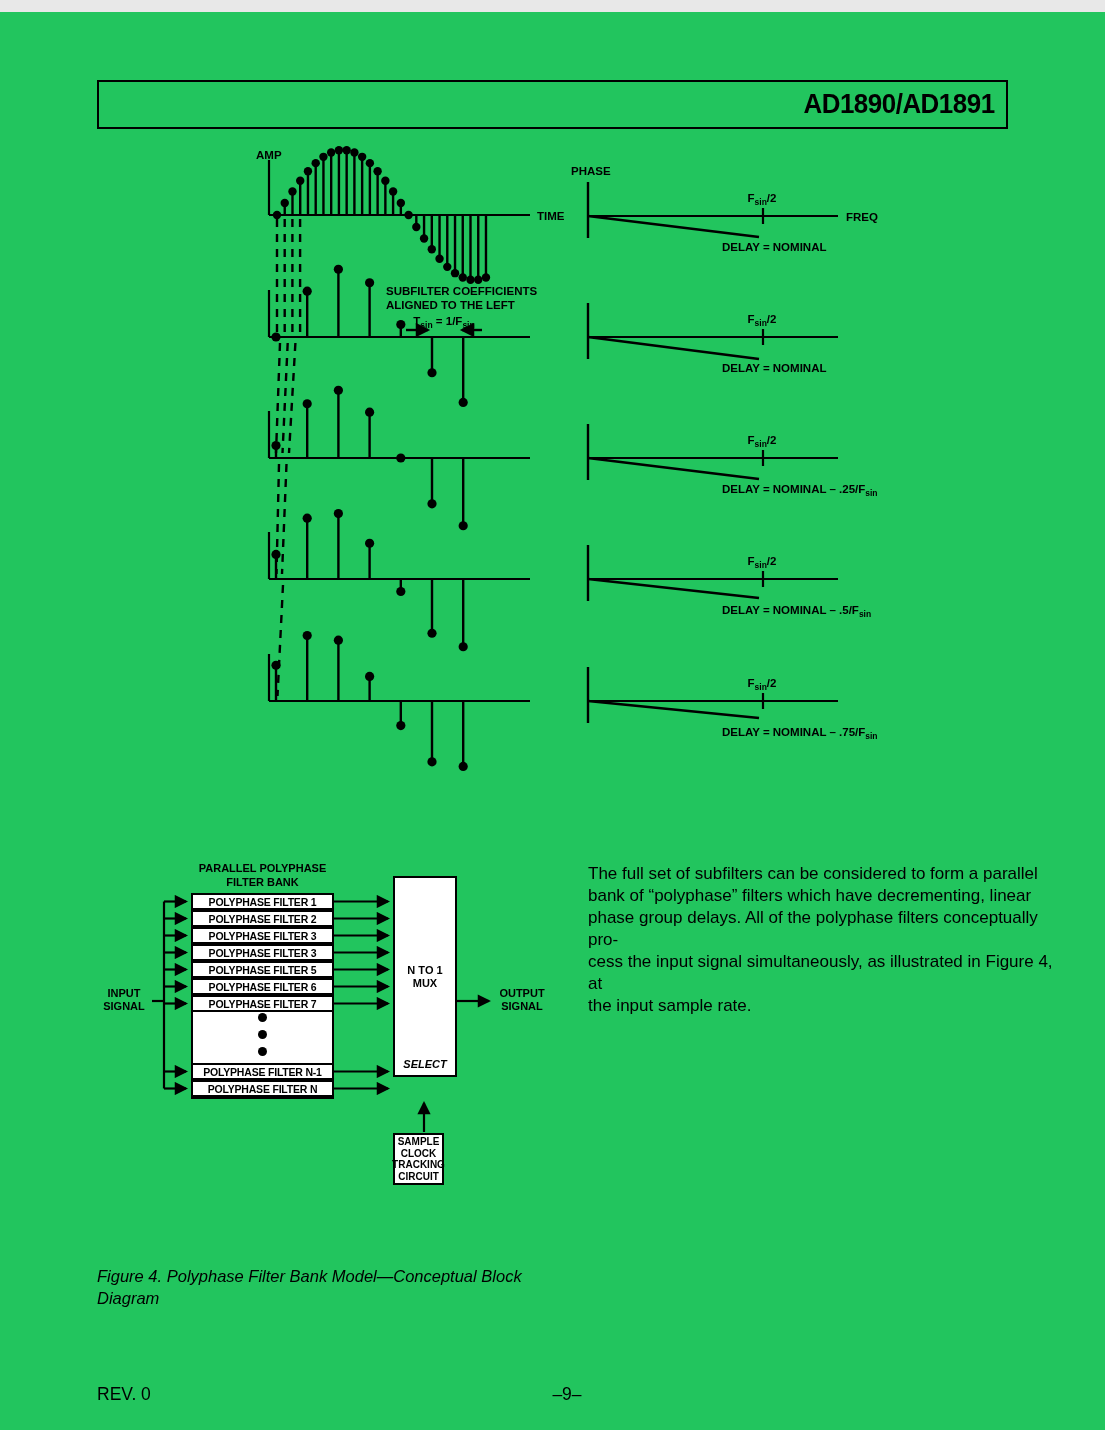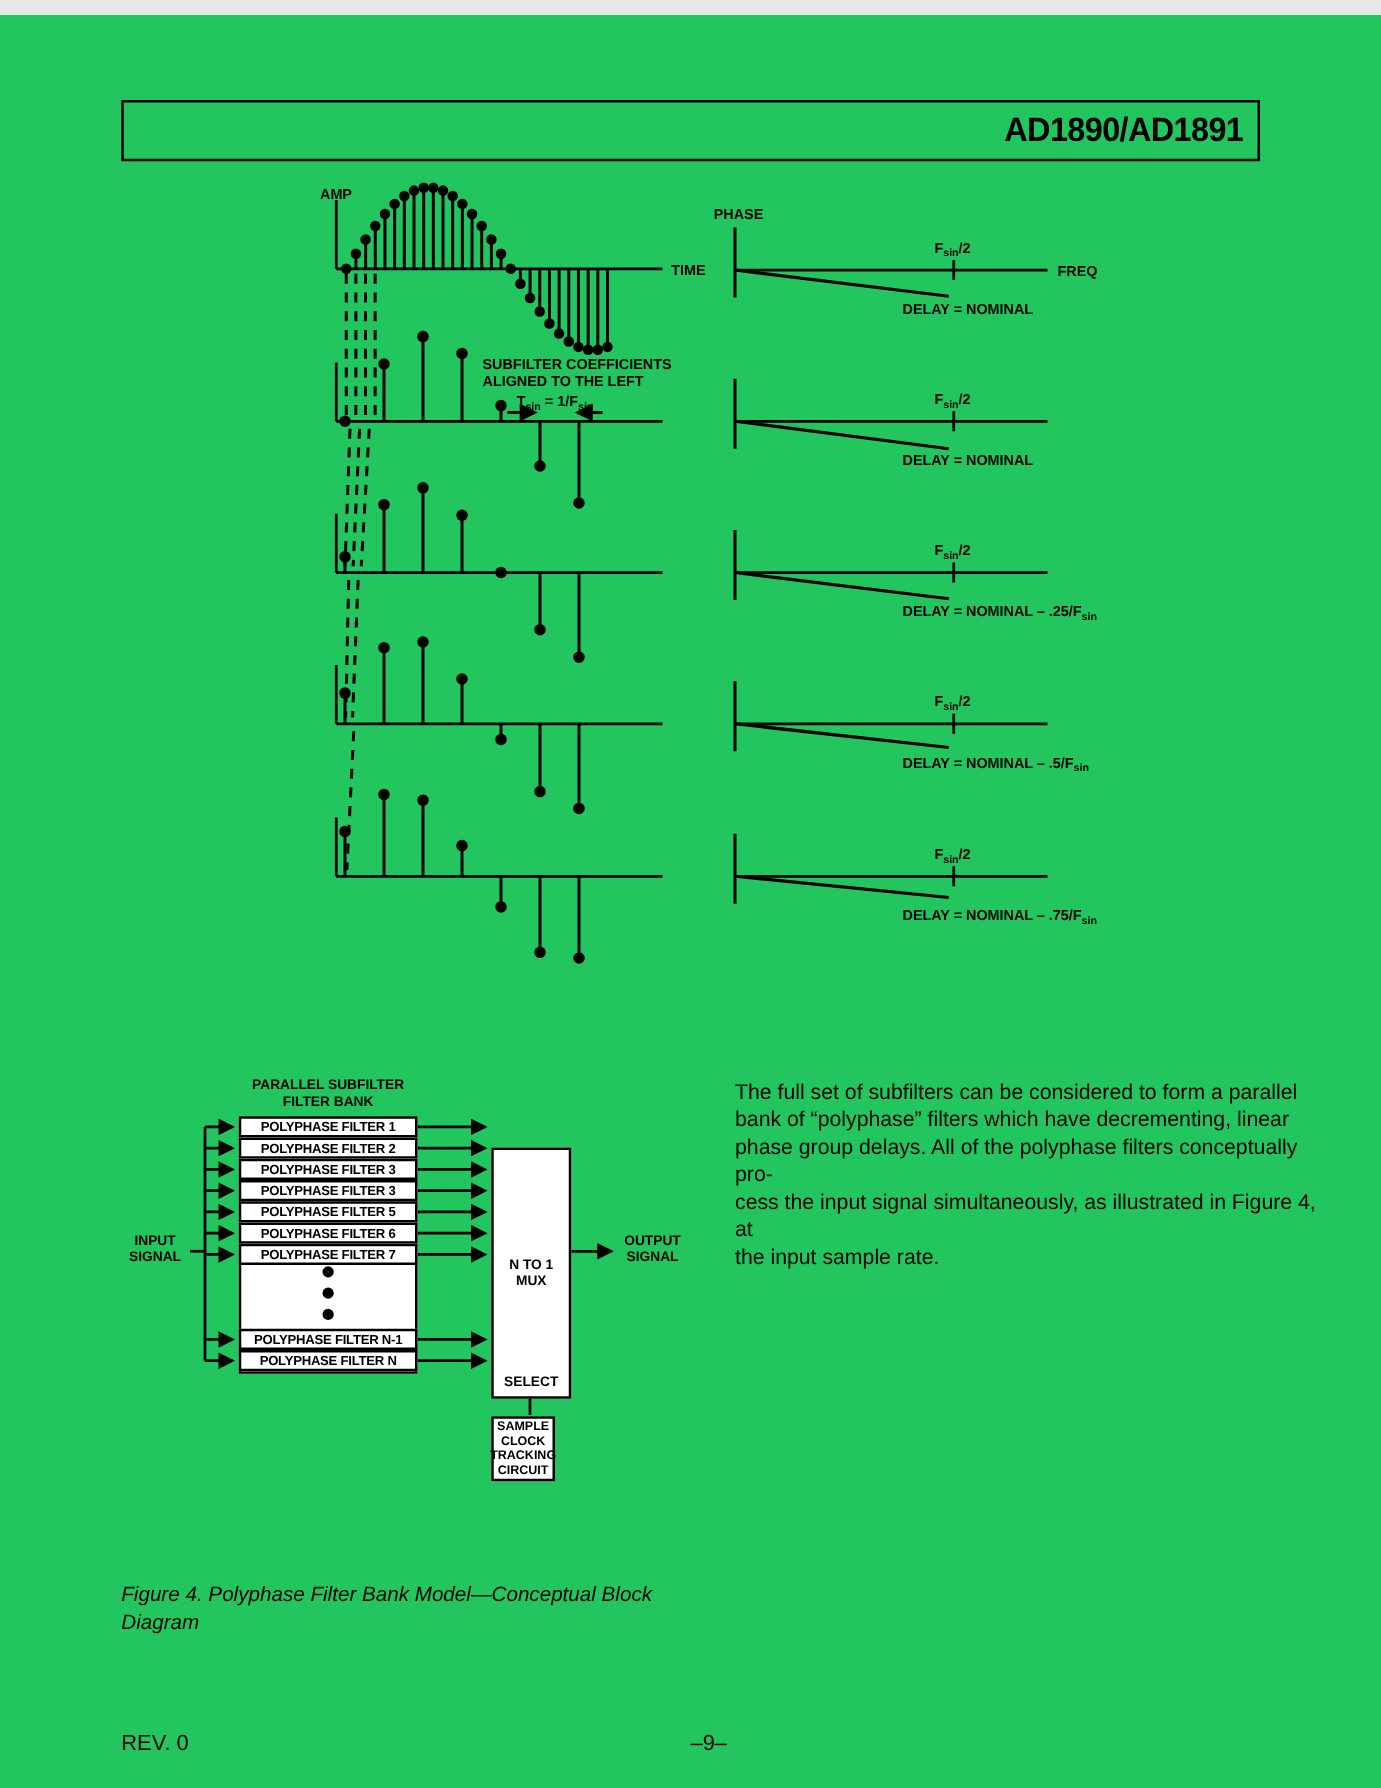--- a/index.html
+++ b/index.html
@@ -16,24 +16,24 @@
   .fig4cap{left:97px;top:1253px;width:480px;white-space:pre-line;}
   .para{left:588px;top:851px;width:465px;font-size:17px;line-height:22px;white-space:pre-line;}
   .blabel{font-weight:700;font-size:11px;line-height:13px;}
   .fig4-title{left:185px;top:850px;width:155px;text-align:center;white-space:pre-line;line-height:13.5px;}
   .bank-box{left:191px;top:881px;width:143px;height:206px;border:2px solid #000;
             box-sizing:border-box;background:#fff;}
   .filter-row{position:absolute;left:191px;width:143px;height:17px;border:2px solid #000;
               box-sizing:border-box;background:#fff;display:flex;align-items:center;
               justify-content:center;font-weight:700;font-size:10.5px;letter-spacing:-0.2px;}
   .bank-dot{position:absolute;width:9px;height:9px;border-radius:50%;background:#000;left:258px;}
-  .mux-box{left:393px;top:906px;width:64px;height:201px;border:2px solid #000;box-sizing:border-box;
+  .mux-box{left:393px;top:864px;width:64px;height:201px;border:2px solid #000;box-sizing:border-box;
            background:#fff;display:flex;align-items:center;justify-content:center;text-align:center;
            white-space:pre-line;}
-  .select-label{position:absolute;left:0;right:0;bottom:4px;}
+  .select-label{position:absolute;left:0;right:0;bottom:4px;font-style:italic;}
   .clock-box{left:393px;top:1121px;width:51px;height:52px;border:2px solid #000;box-sizing:border-box;
              background:#fff;display:flex;align-items:center;justify-content:center;text-align:center;
              white-space:pre-line;font-size:10px;line-height:11.5px;font-weight:700;}
   .io-label{text-align:center;white-space:pre-line;line-height:12.5px;}
   .footer-rev{left:97px;top:1372px;font-size:17.5px;}
   .footer-page{left:97px;top:1372px;width:940px;text-align:center;font-size:17.5px;}
 </style>
 </head>
 <body>
 
@@ -260,21 +260,21 @@
         <line x1="164" y1="1059.5" x2="186" y2="1059.5" stroke="#000" stroke-width="2.2" marker-end="url(#arr)"></line>
         <line x1="334" y1="1059.5" x2="388" y2="1059.5" stroke="#000" stroke-width="2.2" marker-end="url(#arr)"></line>
         <line x1="164" y1="1076.5" x2="186" y2="1076.5" stroke="#000" stroke-width="2.2" marker-end="url(#arr)"></line>
         <line x1="334" y1="1076.5" x2="388" y2="1076.5" stroke="#000" stroke-width="2.2" marker-end="url(#arr)"></line>
         <line x1="457" y1="989" x2="489" y2="989" stroke="#000" stroke-width="2.2" marker-end="url(#arr)"></line>
         <line x1="424" y1="1120" x2="424" y2="1091" stroke="#000" stroke-width="2.2" marker-end="url(#arr)"></line>
       </g>
     </svg>
 
 
-  <div class="abs blabel fig4-title">PARALLEL SUBFILTER
+  <div class="abs blabel fig4-title">PARALLEL POLYPHASE
 FILTER BANK</div>
   <div class="abs bank-box"></div>
   <div id="filter-rows">
       <div class="filter-row" style="top: 881px;">POLYPHASE FILTER 1</div>
       <div class="filter-row" style="top: 898px;">POLYPHASE FILTER 2</div>
       <div class="filter-row" style="top: 915px;">POLYPHASE FILTER 3</div>
       <div class="filter-row" style="top: 932px;">POLYPHASE FILTER 3</div>
       <div class="filter-row" style="top: 949px;">POLYPHASE FILTER 5</div>
       <div class="filter-row" style="top: 966px;">POLYPHASE FILTER 6</div>
       <div class="filter-row" style="top: 983px;">POLYPHASE FILTER 7</div>

